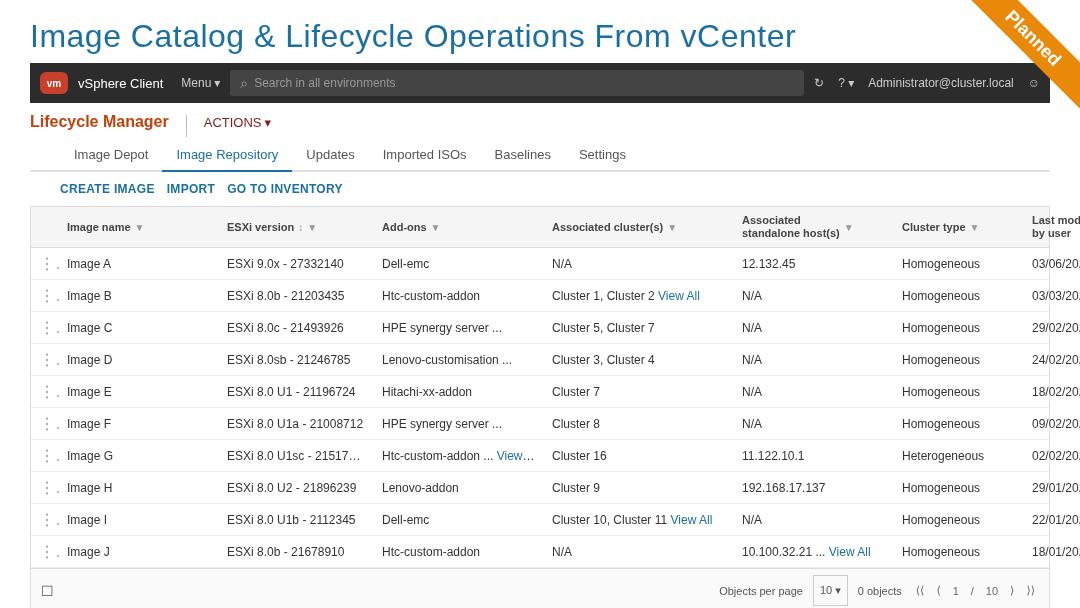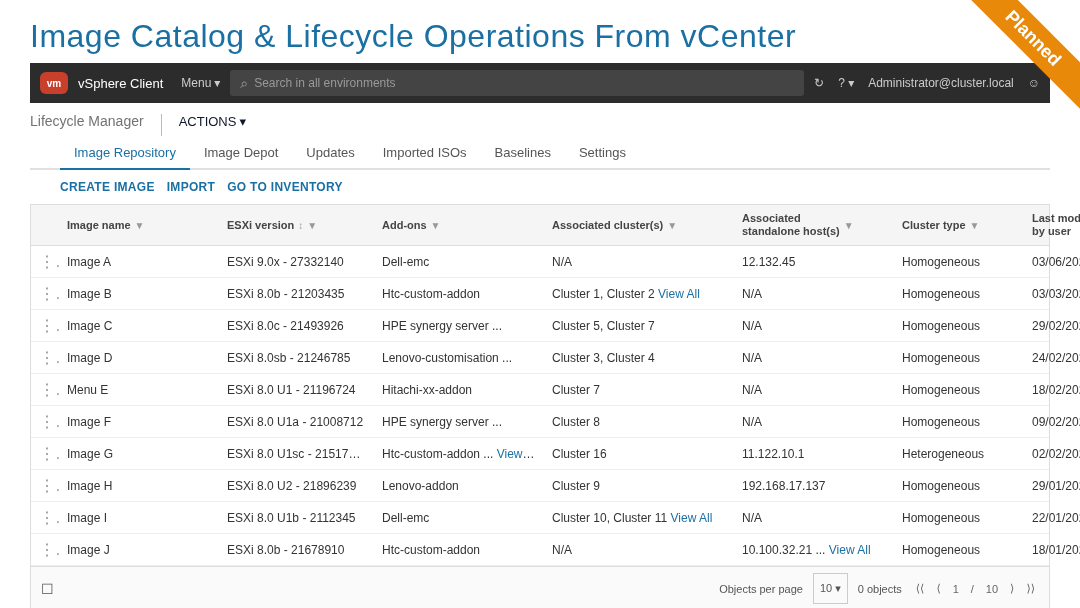--- a/index.html
+++ b/index.html
@@ -89,34 +89,34 @@
     .search-icon-char { color: #999; font-size: 14px; }
     .vsphere-right {
       display: flex;
       align-items: center;
       gap: 14px;
       color: #ccc;
       font-size: 12px;
     }
     .vsphere-right span { cursor: pointer; }
     .lm-title {
-      font-size: 14px;
-      font-weight: 400;
-      color: #737373;
+      font-size: 16px;
+      font-weight: 700;
+      color: #c2410c;
       padding-bottom: 8px;
     }
     .lm-divider {
       width: 1px;
       height: 22px;
       background: #bbb;
       margin: 0 5px;
     }
     .actions-btn {
       font-size: 13px;
-      color: #0f172a;
+      color: #7f1d1d;
       cursor: pointer;
       display: flex;
       align-items: center;
       gap: 3px;
       padding-bottom: 8px;
     }
 
     
     .tabs-row {
       display: flex;
@@ -261,22 +261,22 @@
 <div style="margin: 0 30px; background: white; padding: 10px 0 0 0; display: flex; align-items: center; gap: 12px;">
   <span class="lm-title">Lifecycle Manager</span>
   <div class="lm-divider"></div>
   <div class="actions-btn">
     <span>ACTIONS</span>
     <span>▾</span>
   </div>
 </div>
 
 <div class="tabs-row">
+  <div class="tab-item">Image Depot</div>
   <div class="tab-item active">Image Repository</div>
-  <div class="tab-item">Image Depot</div>
   <div class="tab-item">Updates</div>
   <div class="tab-item">Imported ISOs</div>
   <div class="tab-item">Baselines</div>
   <div class="tab-item">Settings</div>
 </div>
 
 <div class="action-btns">
   <span class="btn-link">CREATE IMAGE</span>
   <span class="btn-link">IMPORT</span>
   <span class="btn-link">GO TO INVENTORY</span>
@@ -352,21 +352,21 @@
     <div class="td">Image D</div>
     <div class="td">ESXi 8.0sb - 21246785</div>
     <div class="td">Lenovo-customisation ...</div>
     <div class="td">Cluster 3, Cluster 4</div>
     <div class="td">N/A</div>
     <div class="td">Homogeneous</div>
     <div class="td">24/02/2024</div>
   </div>
       <div class="table-row-grid">
     <div class="td td-dots">⋮</div>
-    <div class="td">Menu E</div>
+    <div class="td">Image E</div>
     <div class="td">ESXi 8.0 U1 - 21196724</div>
     <div class="td">Hitachi-xx-addon</div>
     <div class="td">Cluster 7</div>
     <div class="td">N/A</div>
     <div class="td">Homogeneous</div>
     <div class="td">18/02/2024</div>
   </div>
       <div class="table-row-grid">
     <div class="td td-dots">⋮</div>
     <div class="td">Image F</div>

